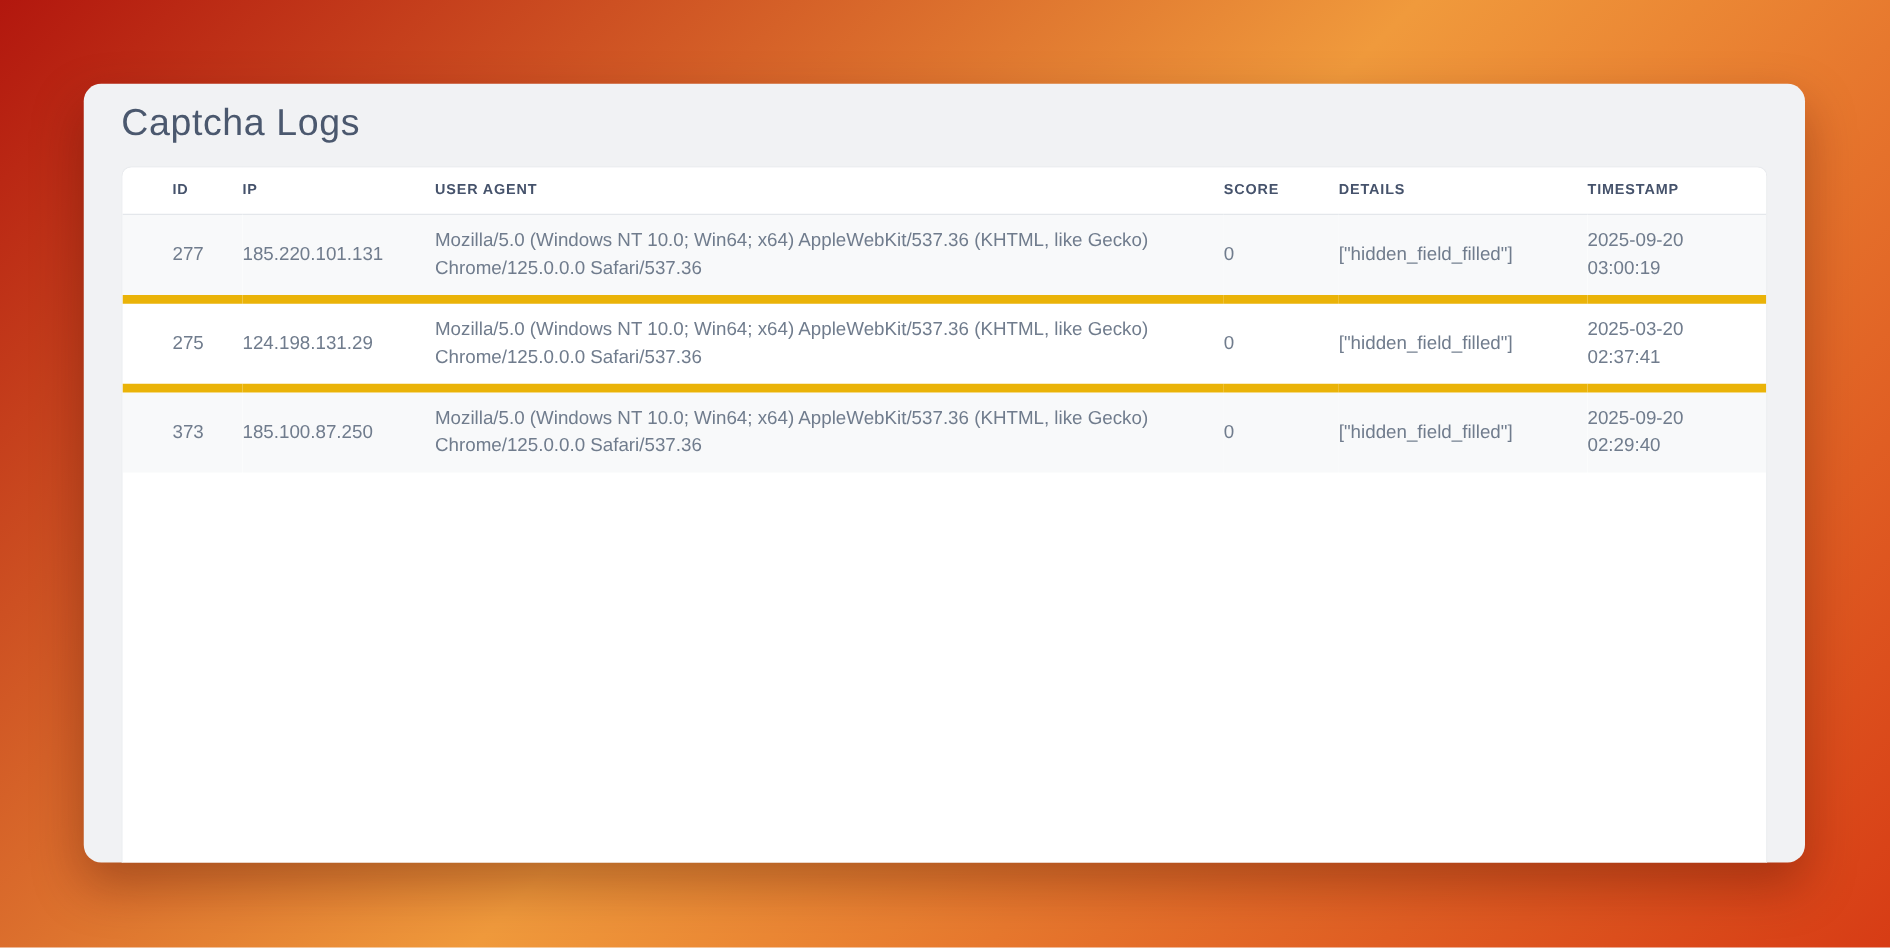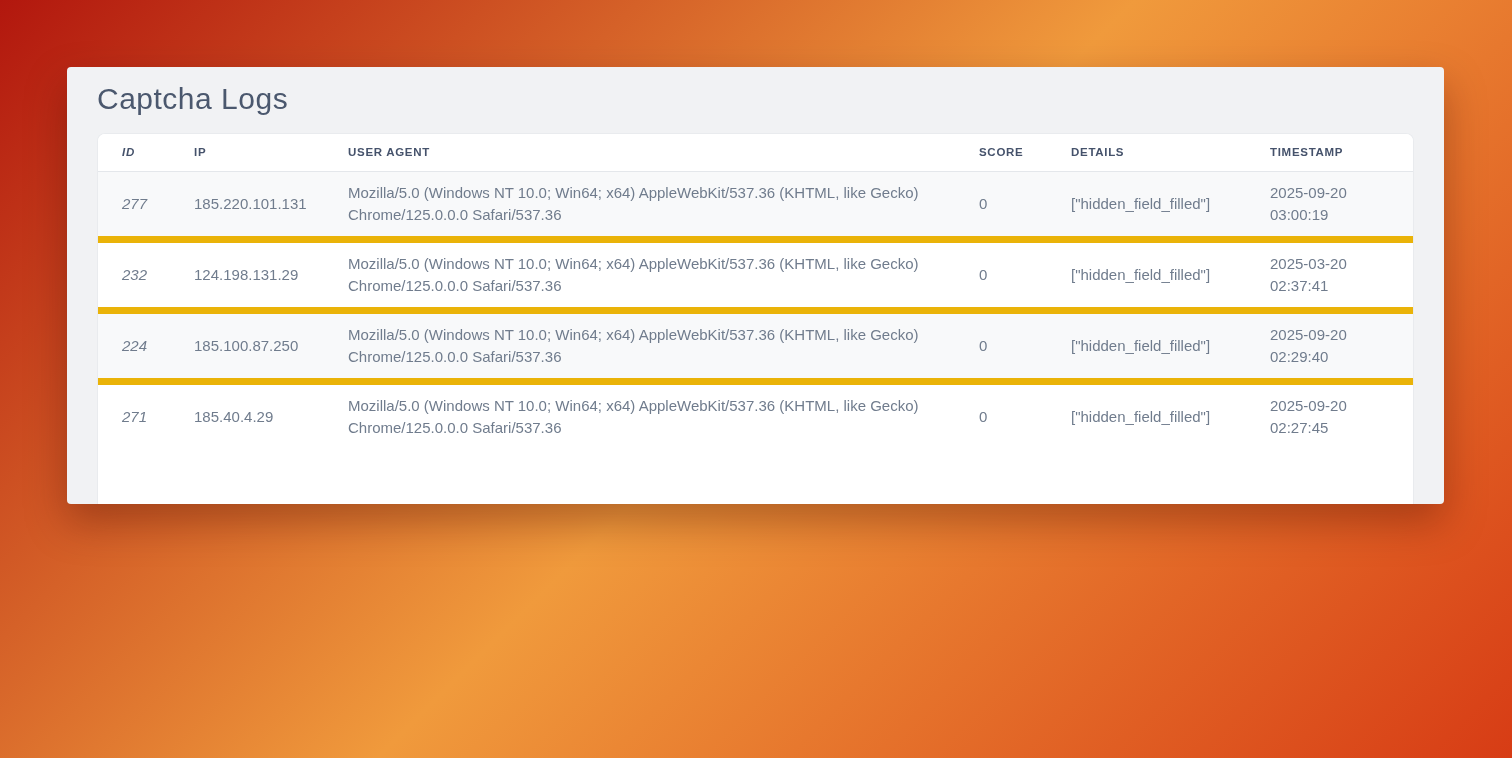--- a/index.html
+++ b/index.html
@@ -7,23 +7,23 @@
     width: 1512px; height: 758px; overflow: hidden;
   }
   body {
     font-family: "Liberation Sans", "DejaVu Sans", sans-serif;
     background: linear-gradient(135deg, #b2170e 0%, #f09a3c 50%, #d73c15 100%);
     position: relative;
   }
   .card {
     position: absolute;
     left: 67px; top: 67px;
-    width: 1377px; height: 437px;
+    width: 1377px; height: 623px;
     background: #f1f2f4;
-    border-radius: 4px;
+    border-radius: 14px;
     box-shadow: 0 18px 40px rgba(70, 10, 0, 0.35);
     overflow: hidden;
   }
   .card-header {
     padding: 15px 30px 17px 30px;
   }
   .page-title {
     font-size: 30px;
     font-weight: 500;
     color: #4b586e;
@@ -58,21 +58,21 @@
   }
   td {
     height: 65px;
     font-size: 15px;
     line-height: 22px;
     color: #707c8d;
     padding: 10px 16px 10px 0;
     vertical-align: middle;
     overflow: hidden;
   }
-  th:first-child, td:first-child { padding-left: 24px; font-style: italic; }
+  th:first-child, td:first-child { padding-left: 40px; }
   tbody tr { border-top: 7px solid #eab308; }
   tbody tr:first-child { border-top: none; }
   tbody tr:nth-child(odd) { background: #f8f9fa; }
   col.c-id      { width: 96px; }
   col.c-ip      { width: 154px; }
   col.c-ua      { width: 631px; }
   col.c-score   { width: 92px; }
   col.c-details { width: 199px; }
   col.c-ts      { width: auto; }
 </style>
@@ -106,39 +106,31 @@
       <tbody>
           <tr>
     <td>277</td>
     <td>185.220.101.131</td>
     <td>Mozilla/5.0 (Windows NT 10.0; Win64; x64) AppleWebKit/537.36 (KHTML, like Gecko) Chrome/125.0.0.0 Safari/537.36</td>
     <td>0</td>
     <td>["hidden_field_filled"]</td>
     <td>2025-09-20 03:00:19</td>
   </tr>
           <tr>
-    <td>232</td>
+    <td>275</td>
     <td>124.198.131.29</td>
     <td>Mozilla/5.0 (Windows NT 10.0; Win64; x64) AppleWebKit/537.36 (KHTML, like Gecko) Chrome/125.0.0.0 Safari/537.36</td>
     <td>0</td>
     <td>["hidden_field_filled"]</td>
     <td>2025-03-20 02:37:41</td>
   </tr>
           <tr>
-    <td>224</td>
+    <td>373</td>
     <td>185.100.87.250</td>
     <td>Mozilla/5.0 (Windows NT 10.0; Win64; x64) AppleWebKit/537.36 (KHTML, like Gecko) Chrome/125.0.0.0 Safari/537.36</td>
     <td>0</td>
     <td>["hidden_field_filled"]</td>
     <td>2025-09-20 02:29:40</td>
-  </tr>
-          <tr>
-    <td>271</td>
-    <td>185.40.4.29</td>
-    <td>Mozilla/5.0 (Windows NT 10.0; Win64; x64) AppleWebKit/537.36 (KHTML, like Gecko) Chrome/125.0.0.0 Safari/537.36</td>
-    <td>0</td>
-    <td>["hidden_field_filled"]</td>
-    <td>2025-09-20 02:27:45</td>
   </tr>
         </tbody>
     </table>
   </div>
 </div>
 
 </body></html>

